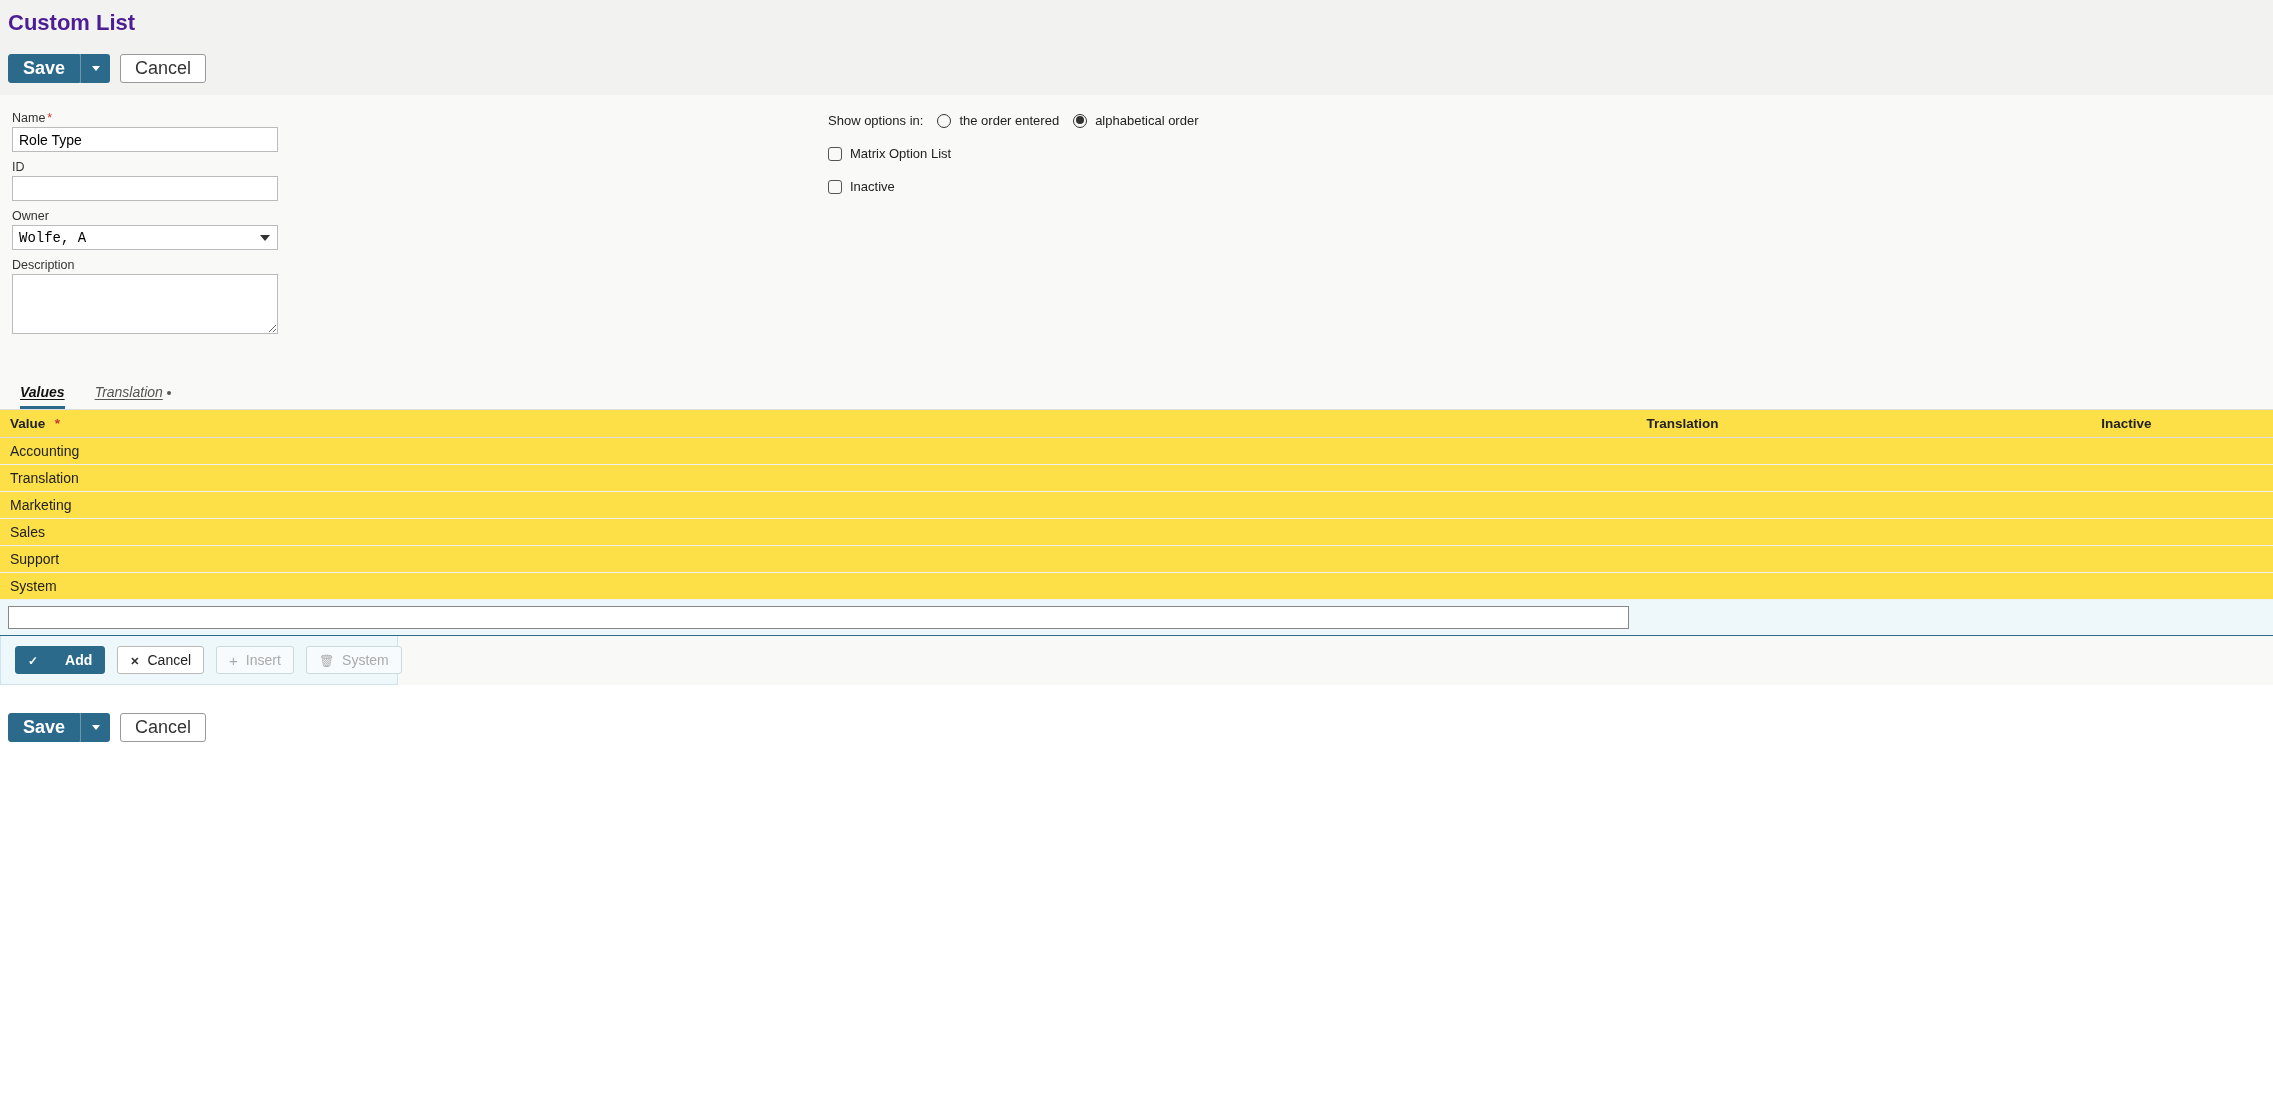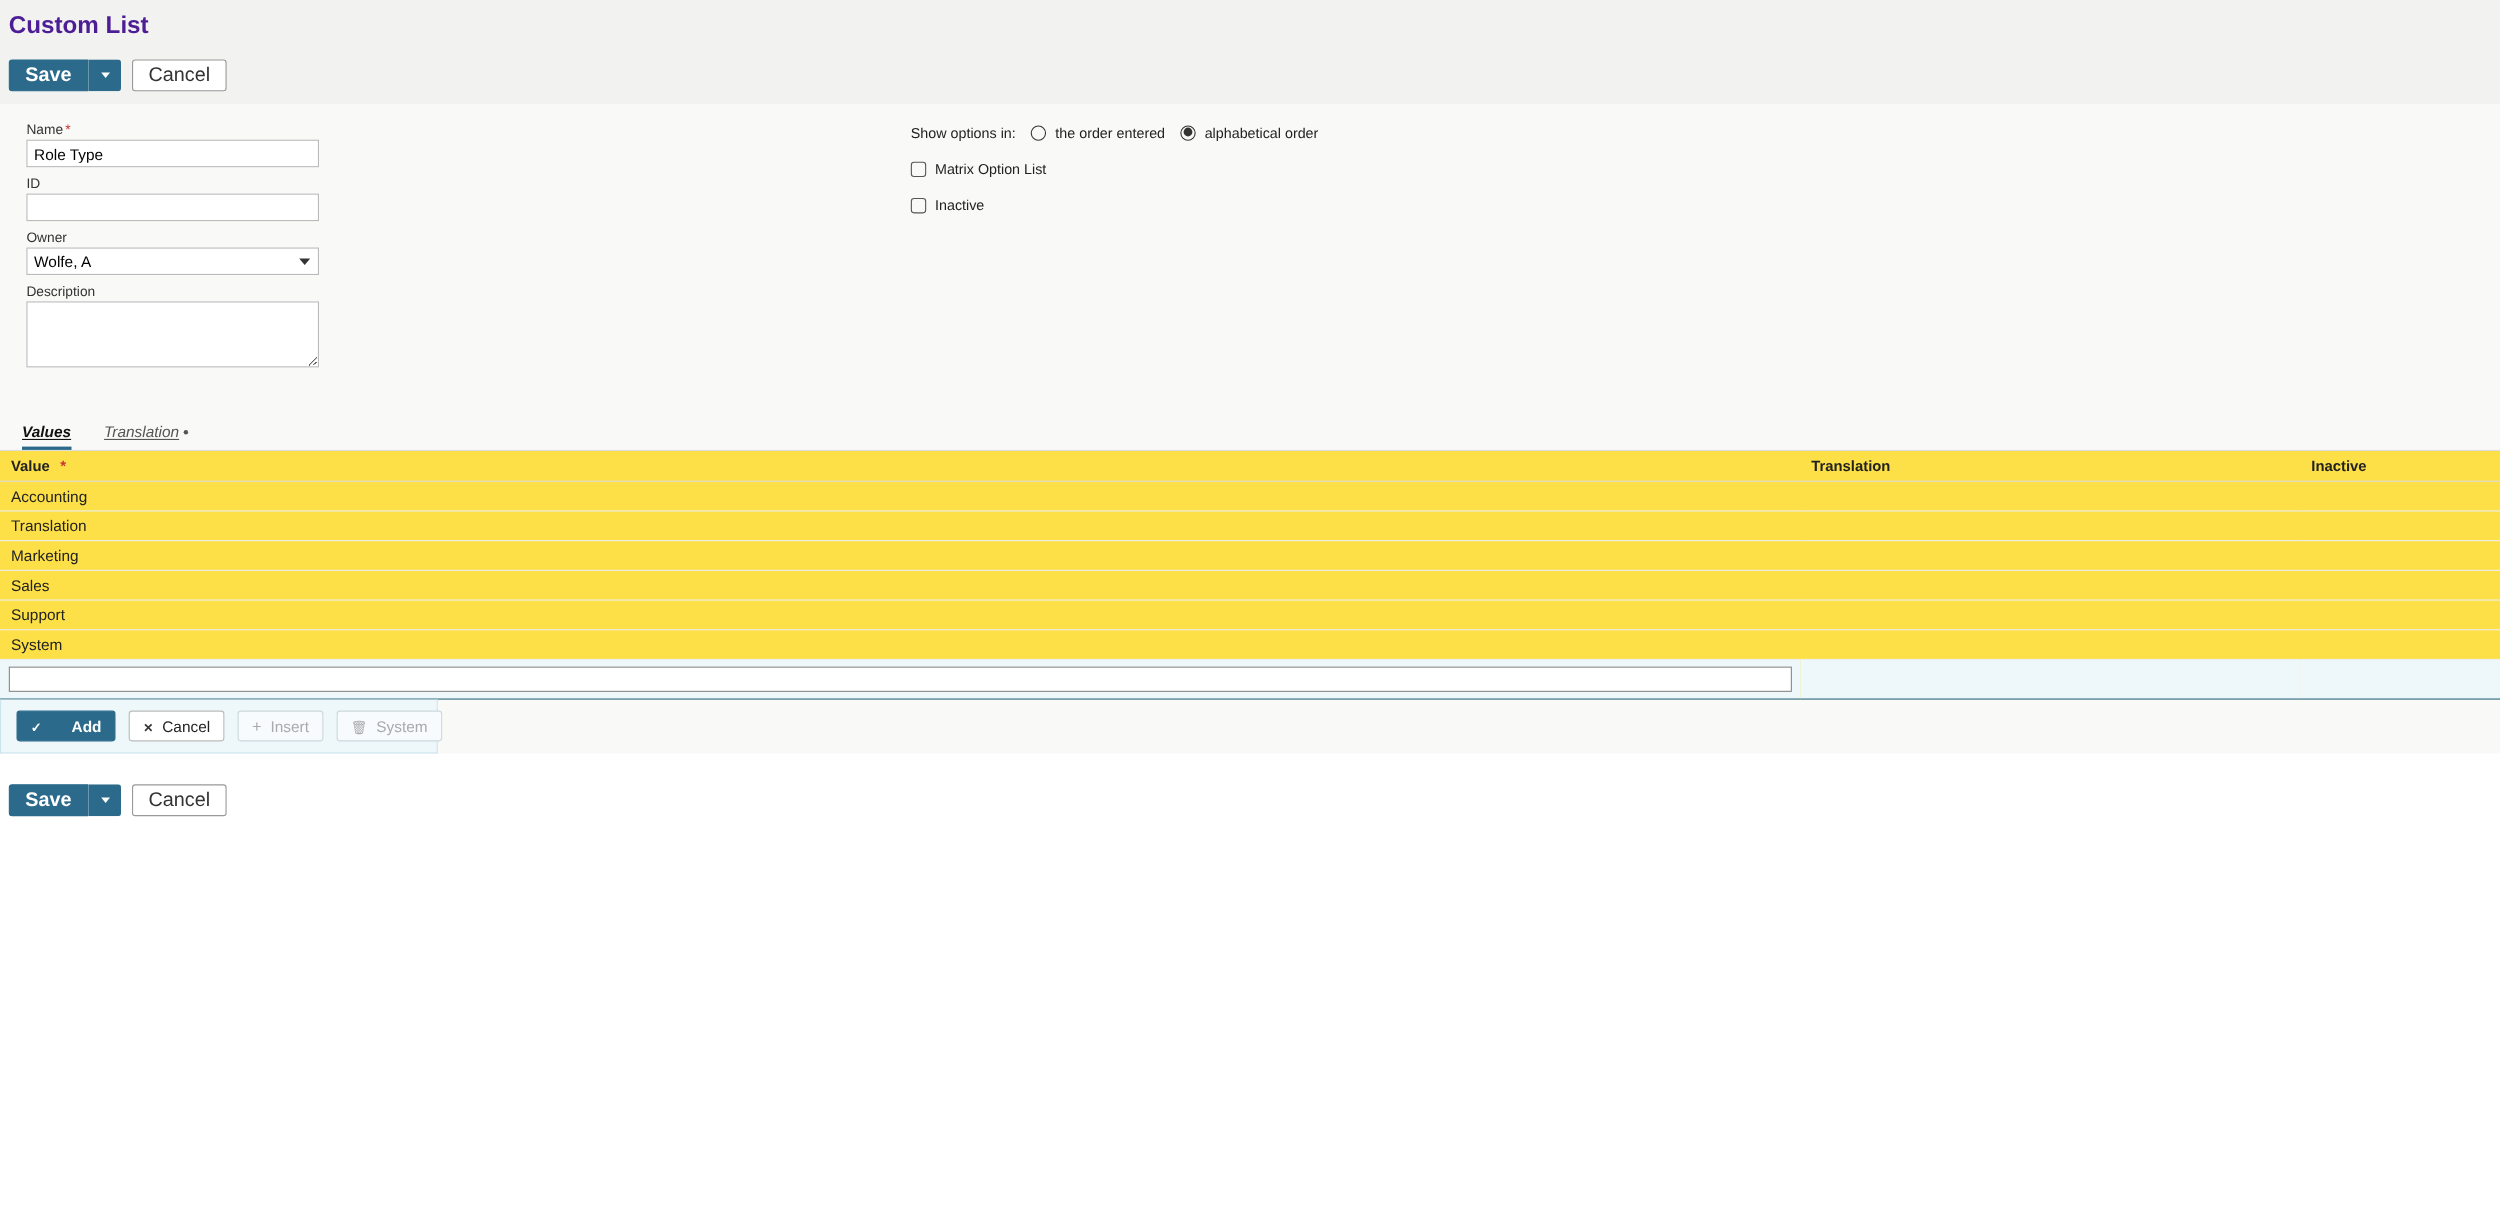--- a/index.html
+++ b/index.html
@@ -66,23 +66,23 @@
   }
   .caret-dark {
     width: 0; height: 0;
     border-left: 5px solid transparent;
     border-right: 5px solid transparent;
     border-top: 6px solid #333;
   }
 
   .form-region {
     background: #f9f9f7;
-    padding: 16px 8px 24px 24px;
+    padding: 16px 8px 24px 12px;
     display: flex;
-    gap: 44px;
+    gap: 56px;
     border-bottom: 1px solid transparent;
   }
   .form-col { display: flex; flex-direction: column; gap: 8px; }
   .form-col-left { width: 300px; }
   .form-col-right { padding-top: 2px; }
 
   .field-label {
     font-size: 12.5px;
     color: #333;
     margin-bottom: 2px;
@@ -94,21 +94,21 @@
     border: 1px solid #bbb;
     border-radius: 0;
     padding: 2px 6px;
     font-size: 14px;
     background: #fff;
   }
   .select-wrap {
     position: relative;
     width: 266px;
   }
-  .select-wrap .text-input { width: 100%; padding-right: 24px; }
+  .select-wrap .text-input { width: 100%; padding-right: 24px; font-family: Liberation Mono, monospace; }
   .select-wrap .caret-dark {
     position: absolute; right: 8px; top: 50%; transform: translateY(-50%);
   }
   textarea.text-input {
     height: 60px;
     resize: both;
   }
 
   .radio-row, .check-row {
     display: flex;

